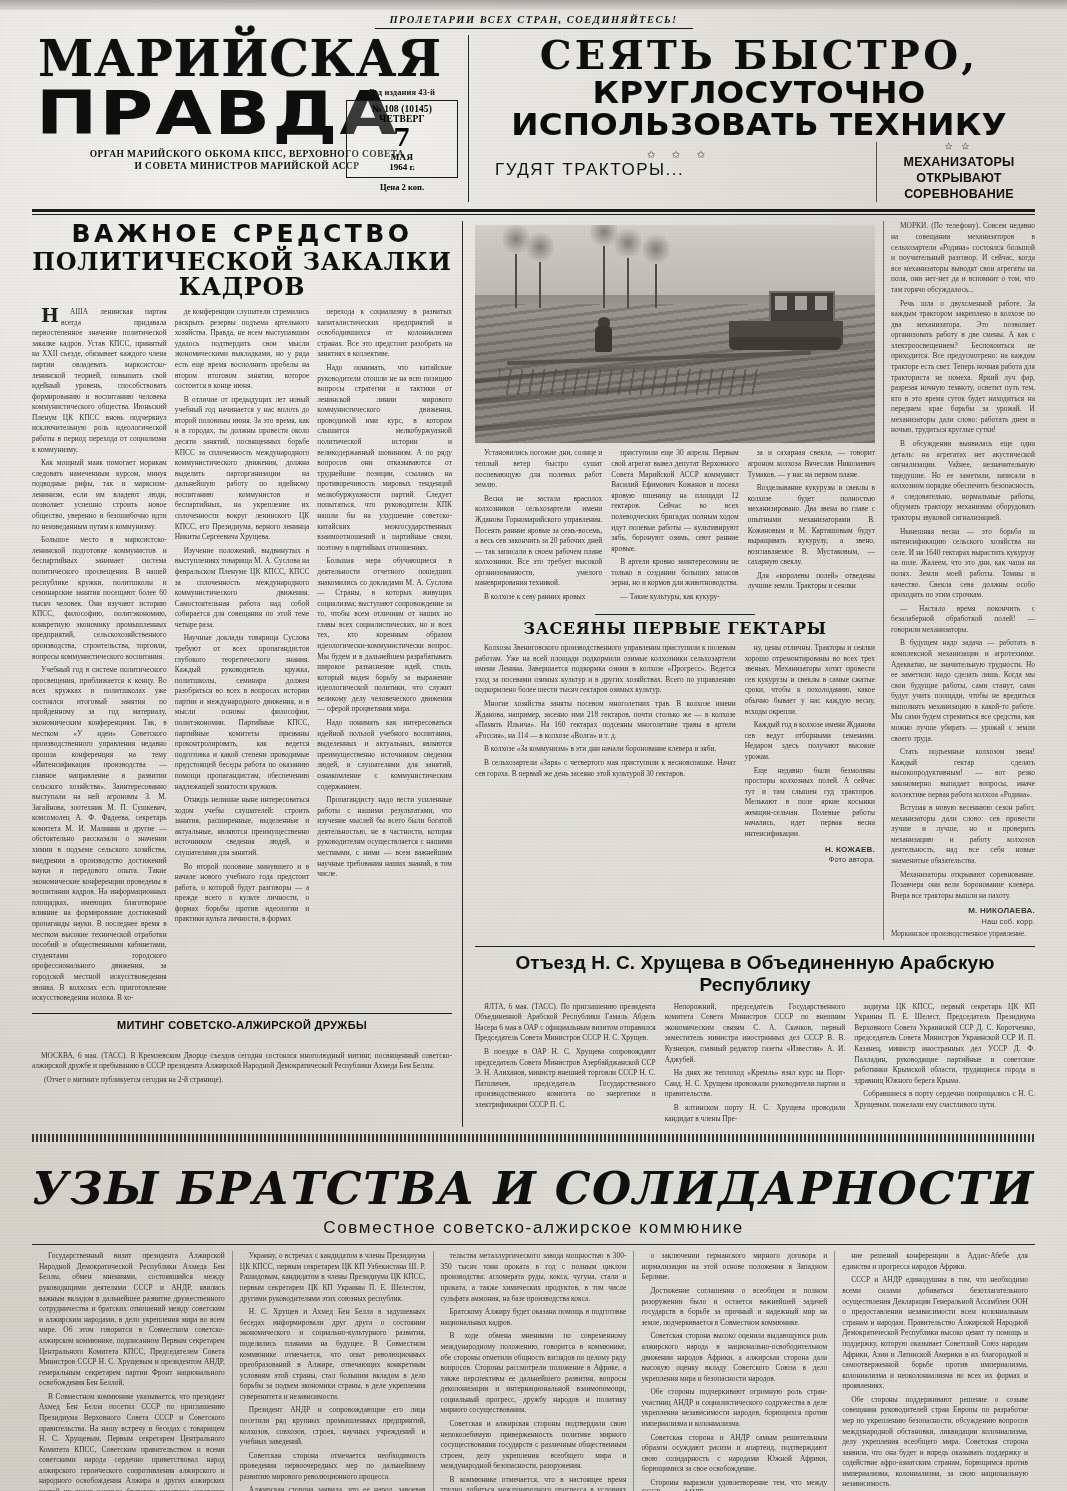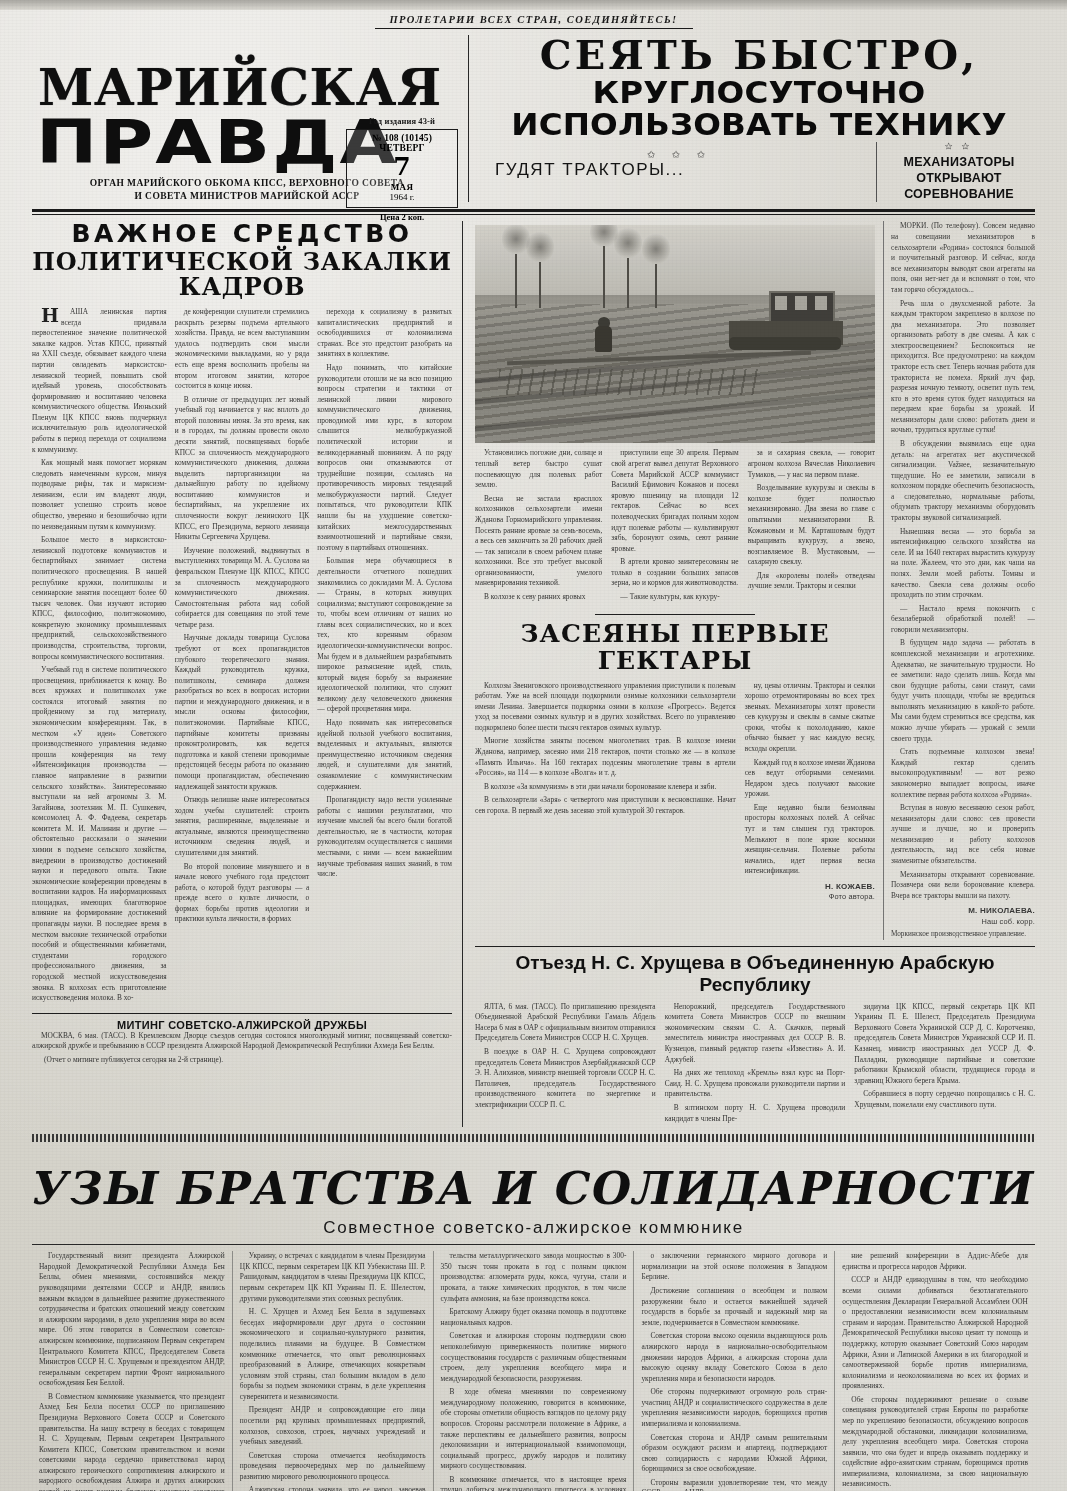--- a/index.html
+++ b/index.html
@@ -34,21 +34,21 @@
     background:linear-gradient(180deg,#9c9a94,#d6d4cd);
     opacity:.85;
   }
   
   .slogan{
     text-align:center;font-size:10.5px;letter-spacing:.14em;
     font-weight:bold;font-style:italic;color:#1a1a1a;
     padding-top:14px;
   }
   .slogan-rule{border-top:1.5px solid #1c1c1c;margin:3px auto 0;width:318px;}
-  .masthead{display:flex;align-items:flex-end;margin-top:6px;}
+  .masthead{display:flex;align-items:flex-start;margin-top:6px;}
   .mast-left{width:430px;position:relative;}
   .mast-title1{
     font-family:"DejaVu Serif", serif;
     font-weight:bold;font-size:50px;line-height:.95;
     letter-spacing:.012em;color:#111;
     text-align:left;margin-left:6px;
     text-shadow:0 0 1px rgba(0,0,0,.5);
   }
   .mast-title2{
     font-family:"DejaVu Sans", sans-serif;
@@ -61,21 +61,21 @@
     position:absolute;right:4px;top:52px;width:112px;text-align:center;
   }
   .mast-box .year{font-size:8.5px;font-weight:bold;color:#1a1a1a;letter-spacing:.01em;margin-bottom:3px;}
   .mast-box .frame{
     border:1.6px solid #1c1c1c;padding:3px 2px 5px;background:rgba(255,255,255,.18);
   }
   .mast-box .issue{font-size:9.5px;font-weight:bold;letter-spacing:.01em;}
   .mast-box .dow{font-size:9.5px;font-weight:bold;letter-spacing:.02em;}
   .mast-box .day{font-family:"DejaVu Serif",serif;font-size:25px;font-weight:bold;line-height:1.05;margin:1px 0 1px;}
   .mast-box .mon{font-size:9px;font-weight:bold;letter-spacing:.03em;}
-  .mast-box .yr{font-size:9px;font-weight:normal;}
+  .mast-box .yr{font-size:9px;font-weight:bold;}
   .mast-box .price{font-size:8.5px;font-weight:bold;margin-top:4px;}
   .organ{
     text-align:center;font-size:9.5px;font-weight:bold;line-height:1.35;
     letter-spacing:.045em;color:#141414;margin:6px 0 0 0;width:430px;
   }
   
   .mast-right{flex:1;padding-left:14px;border-left:1.6px solid #2a2a2a;margin-left:6px;}
   .hl1{
     font-family:"DejaVu Serif",serif;font-weight:bold;
     font-size:40px;line-height:1.0;letter-spacing:.08em;
@@ -126,21 +126,21 @@
     margin-top:1px;
   }
   .dropcap::first-letter{
     float:left;font-family:"DejaVu Serif",serif;font-size:19px;line-height:.82;
     font-weight:bold;padding:1px 2px 0 0;color:#141414;
   }
   
   .mitting{margin-top:6px;border-top:1.5px solid #1f1f1f;padding-top:5px;}
   .mitting-h{
     font-family:"Liberation Sans",sans-serif;font-weight:bold;
-    font-size:11px;letter-spacing:.03em;text-align:center;color:#141414;margin-bottom:0;
+    font-size:11px;letter-spacing:.03em;text-align:center;color:#141414;margin-bottom:20px;
   }
   
   .photo-wrap{margin:4px 0 5px;}
   .photo{
     width:100%;height:218px;position:relative;overflow:hidden;
     background:linear-gradient(180deg,#cfcdc6 0%,#bdbbb4 18%,#8e8c85 34%,#7a7870 52%,#9a978f 72%,#8b8981 100%);
     filter:contrast(.95) brightness(1.0);
   }
   .ph-sky{position:absolute;left:0;right:0;top:0;height:34%;
     background:linear-gradient(180deg,#d4d2cb,#bdbbb3);}
@@ -163,21 +163,21 @@
   .tr-track{position:absolute;right:2px;top:46px;width:112px;height:13px;background:#3a3831;border-radius:5px;}
   .driver{position:absolute;left:30%;top:42%;}
   .dr-body{width:17px;height:26px;background:#36342e;border-radius:5px 5px 2px 2px;}
   .dr-head{width:12px;height:11px;background:#3a3832;border-radius:50% 50% 40% 40%;margin:0 0 -2px 3px;}
   .implement{position:absolute;left:6%;right:28%;top:66%;height:26px;
     background:repeating-linear-gradient(100deg, rgba(70,68,60,.55) 0 2px, rgba(70,68,60,0) 2px 11px);}
   .boom{position:absolute;left:8%;right:16%;top:60%;height:4px;background:#55534b;transform:rotate(-2deg);}
   
   .sec-rule{border-top:1.4px solid #222;width:160px;margin:8px auto 5px;}
   .sec-head{
-    font-family:"DejaVu Serif",serif;font-weight:bold;font-size:25px;
+    font-family:"DejaVu Serif",serif;font-weight:bold;font-size:16px;
     letter-spacing:.045em;text-align:center;color:#121212;line-height:1.1;
   }
   .sec-head-sans{
     font-family:"Liberation Sans",sans-serif;font-weight:bold;font-size:19px;
     letter-spacing:.005em;text-align:center;color:#121212;line-height:1.15;
   }
   .sig{font-family:"Liberation Sans",sans-serif;font-weight:bold;font-size:8px;text-align:right;margin-top:4px;letter-spacing:.03em;}
   .sig-sub{font-family:"Liberation Sans",sans-serif;font-size:7.4px;text-align:right;letter-spacing:.02em;}
   .sig-left{font-family:"Liberation Serif",serif;font-size:7.2px;text-align:left;margin-top:3px;line-height:1.35;}
   
@@ -419,22 +419,22 @@
       <p>Украину, о встречах с кандидатом в члены Президиума ЦК КПСС, первым секретарем ЦК КП Узбекистана Ш. Р. Рашидовым, кандидатом в члены Президиума ЦК КПСС, первым секретарем ЦК КП Украины П. Е. Шелестом, другими руководителями этих союзных республик.</p>
       <p>Н. С. Хрущев и Ахмед Бен Белла в задушевных беседах информировали друг друга о состоянии экономического и социально-культурного развития, поделились планами на будущее. В Совместном коммюнике отмечается, что опыт революционных преобразований в Алжире, отвечающих конкретным условиям этой страны, стал большим вкладом в дело борьбы за подъем экономики страны, в деле укрепления суверенитета и независимости.</p>
       <p>Президент АНДР и сопровождающие его лица посетили ряд крупных промышленных предприятий, колхозов, совхозов, строек, научных учреждений и учебных заведений.</p>
       <p>Советская сторона отмечается необходимость проведения первоочередных мер по дальнейшему развитию мирового революционного процесса.</p>
       <p>Алжирская сторона заявила, что ее народ, завоевав независимость, решительно отстаивает курс на социалистическую ориентацию, выступает против империализма и колониализма, за мир и международную безопасность.</p>
 
     </div>
     <div class="c5 body-text blur1">
       <p>тельства металлургического завода мощностью в 300-350 тысяч тонн проката в год с полным циклом производства: агломерата руды, кокса, чугуна, стали и проката, а также химических продуктов, в том числе сульфата аммония, на базе производства кокса.</p>
       <p>Братскому Алжиру будет оказана помощь в подготовке национальных кадров.</p>
+      <p>В ходе обмена мнениями по современному международному положению, говорится в коммюнике, обе стороны отметили общность взглядов по целому ряду вопросов. Стороны рассмотрели положение в Африке, а также перспективы ее дальнейшего развития, вопросы деколонизации и интернациональной взаимопомощи, социальный прогресс, дружбу народов и политику мирного сосуществования.</p>
       <p>Советская и алжирская стороны подтвердили свою непоколебимую приверженность политике мирного сосуществования государств с различным общественным строем, делу укрепления всеобщего мира и международной безопасности, разоружения.</p>
-      <p>В ходе обмена мнениями по современному международному положению, говорится в коммюнике, обе стороны отметили общность взглядов по целому ряду вопросов. Стороны рассмотрели положение в Африке, а также перспективы ее дальнейшего развития, вопросы деколонизации и интернациональной взаимопомощи, социальный прогресс, дружбу народов и политику мирного сосуществования.</p>
       <p>В коммюнике отмечается, что в настоящее время трудно добиться международного прогресса в условиях обострения международной напряженности, кубинского блокирования, военных действий в ряде районов мира.</p>
 
     </div>
     <div class="c5 body-text blur1">
       <p>о заключении германского мирного договора и нормализации на этой основе положения в Западном Берлине.</p>
       <p>Достижение соглашения о всеобщем и полном разоружении было и остается важнейшей задачей государств в борьбе за прочный и надежный мир на земле, подчеркивается в Совместном коммюнике.</p>
       <p>Советская сторона высоко оценила выдающуюся роль алжирского народа в национально-освободительном движении народов Африки, а алжирская сторона дала высокую оценку вкладу Советского Союза в дело укрепления мира и безопасности народов.</p>
       <p>Обе стороны подчеркивают огромную роль стран-участниц АНДР и социалистического содружества в деле укрепления независимости народов, борющихся против империализма и колониализма.</p>
       <p>Советская сторона и АНДР самым решительным образом осуждают расизм и апартеид, подтверждают свою солидарность с народами Южной Африки, борющимися за свое освобождение.</p>
       <p>Стороны выразили удовлетворение тем, что между СССР и АНДР успешно развиваются торгово-экономические, научно-технические и культурные связи, и выразили намерение всемерно способствовать их дальнейшему расширению.</p>

